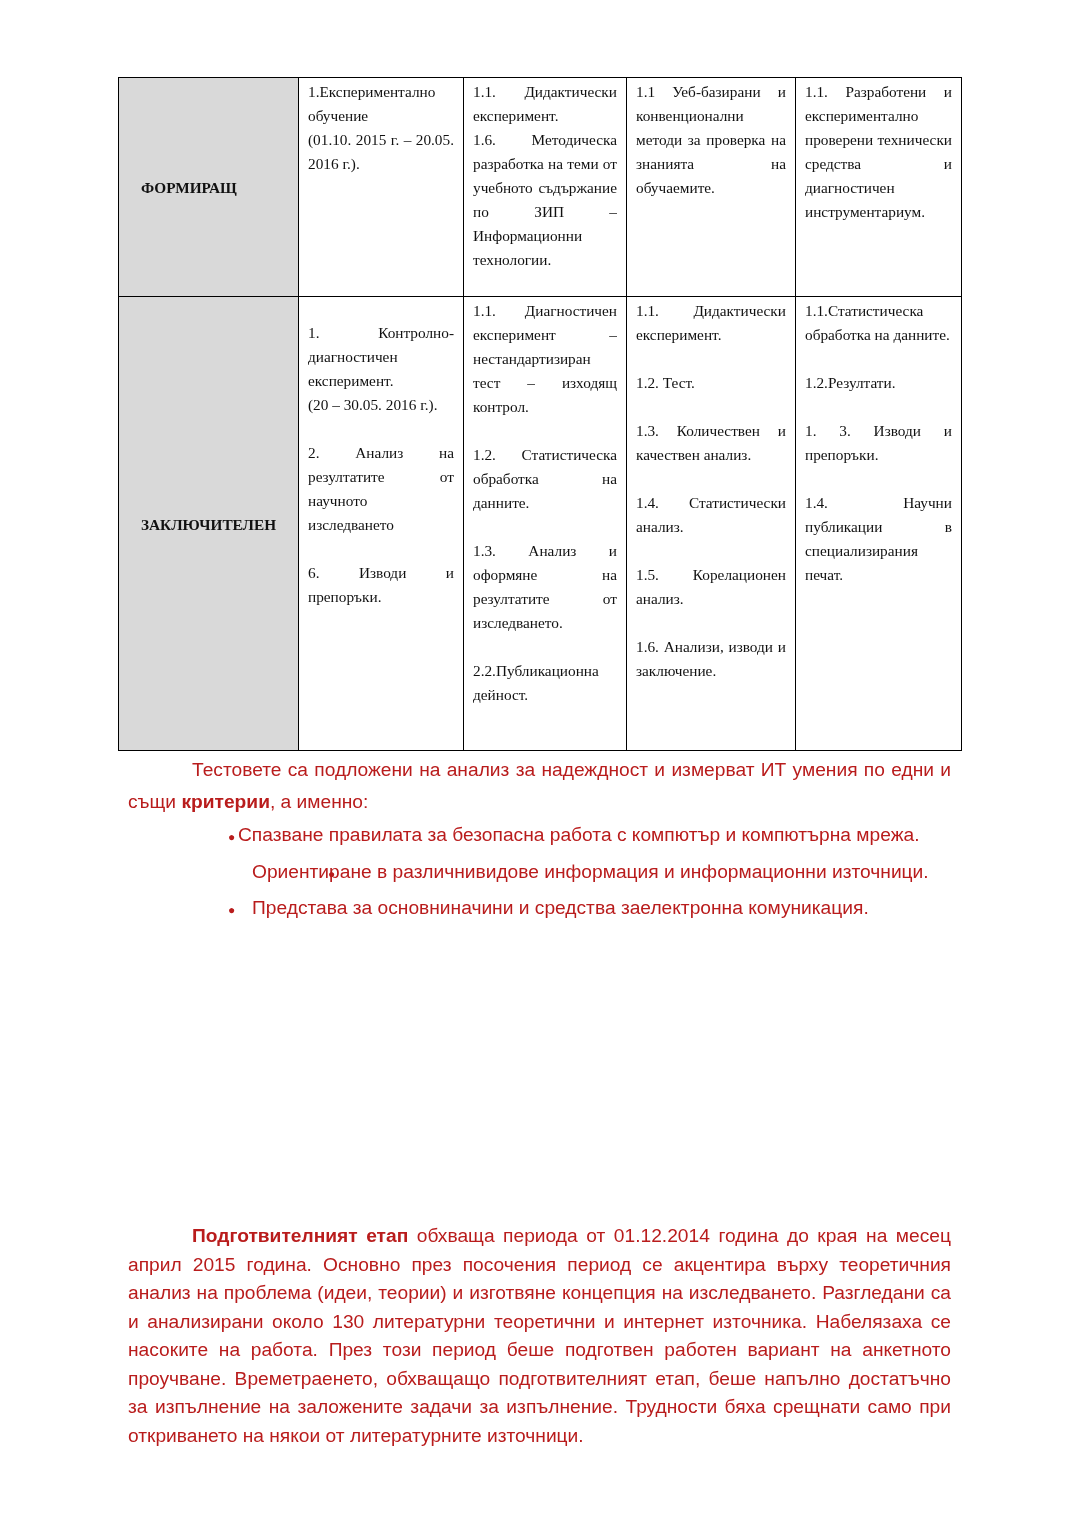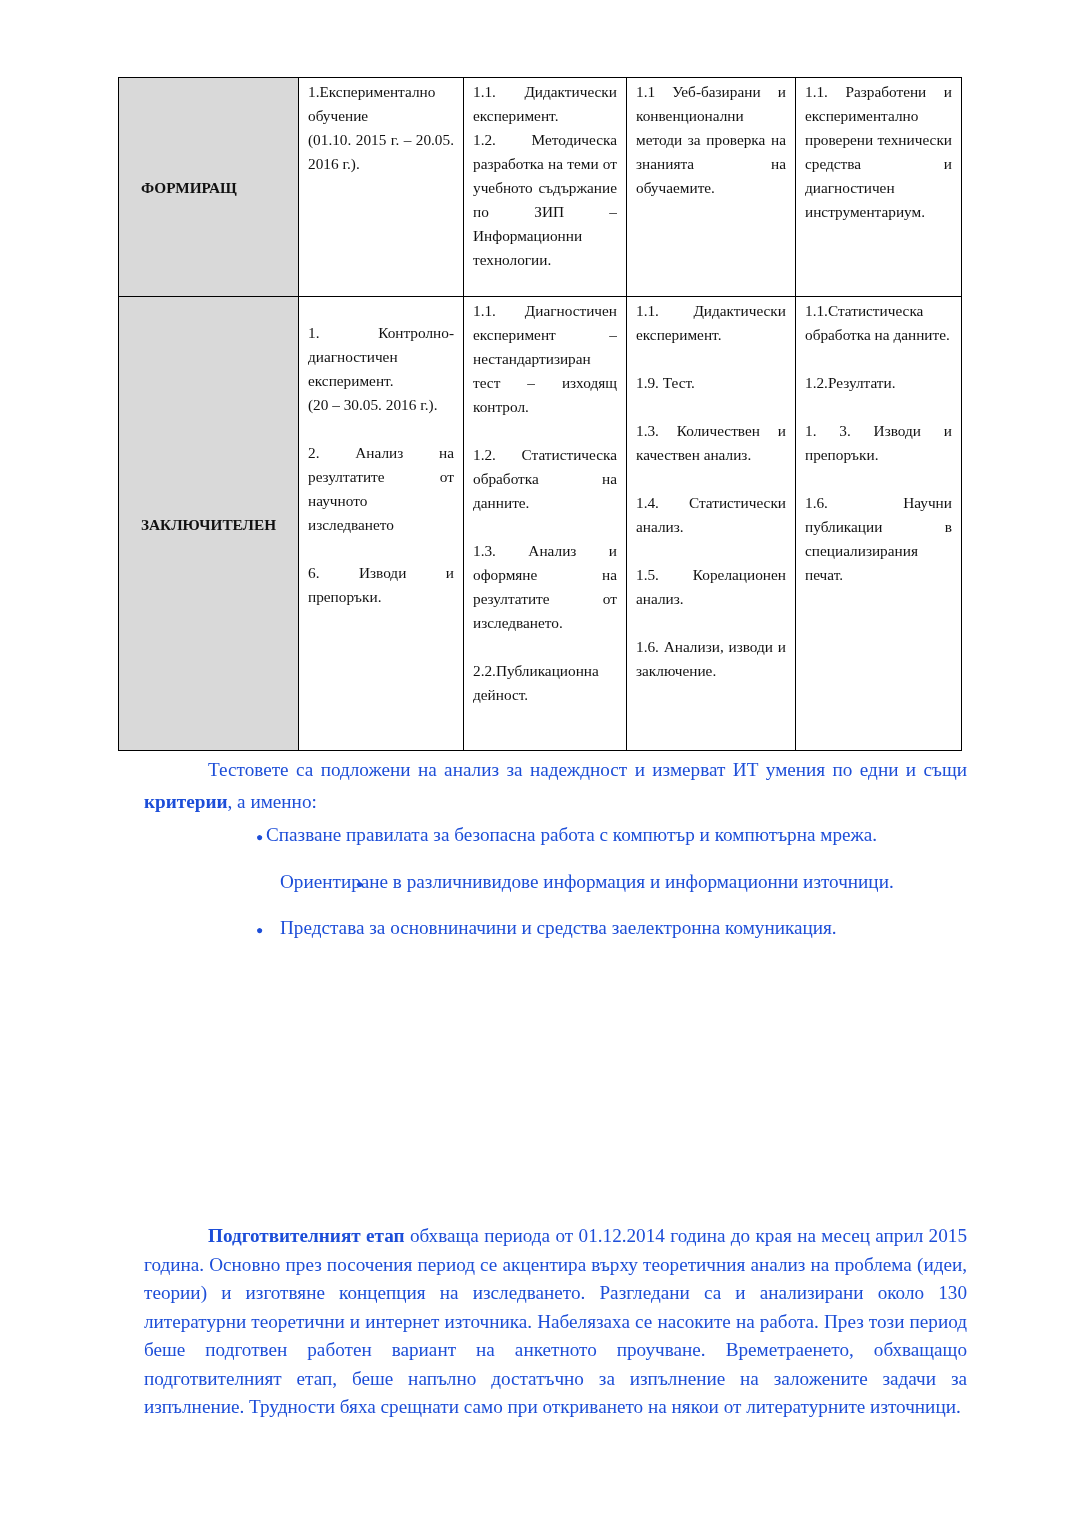--- a/index.html
+++ b/index.html
@@ -29,27 +29,27 @@
     text-align: center;
     padding-left: 22px;
   }
   .row1 td { height: 216px; }
   .row2 td { height: 429px; }
   .cell-line { display: block; white-space: normal; }
   .gap { display: block; height: 24px; }
   .mid-pad { padding-top: 24px !important; }
 
   .body-text {
-    position: absolute; left: 144px; width: 823px;
-    font-family: Liberation Serif, serif;
-    font-size: 19.2px; line-height: 31.5px; color: #1d4ed8;
+    position: absolute; left: 128px; width: 823px;
+    font-family: Liberation Sans, sans-serif;
+    font-size: 19.2px; line-height: 31.5px; color: #b91c1c;
     text-align: justify;
   }
   .para { margin: 0; text-indent: 64px; }
-  .bullet { margin: 12px; padding-left: 100px; text-indent: 0; }
+  .bullet { margin: 0; padding-left: 100px; text-indent: 0; }
   .bullet.wrap { padding-left: 0; text-indent: 100px; }
   .bdot { display: inline-block; width: 24px; }
   .bdot.tight { width: 10px; }
   b { font-weight: bold; }
 </style>
 </head>
 <body>
 
 <div class="page">
 
@@ -63,21 +63,21 @@
     </colgroup>
     <tbody>
         <tr class="row1">
       <td class="stage">ФОРМИРАЩ</td>
       <td>
         <span class="cell-line">1.Експериментално обучение</span>
         <span class="cell-line">(01.10. 2015 г. – 20.05. 2016 г.).</span>
       </td>
       <td>
         <span class="cell-line">1.1. Дидактически експеримент.</span>
-        <span class="cell-line">1.2. Методическа разработка на теми от учебното съдържание по ЗИП – Информационни технологии.</span>
+        <span class="cell-line">1.6. Методическа разработка на теми от учебното съдържание по ЗИП – Информационни технологии.</span>
       </td>
       <td>
         <span class="cell-line">1.1 Уеб-базирани и конвенционални методи за проверка на знанията на обучаемите.</span>
       </td>
       <td>
         <span class="cell-line">1.1. Разработени и експериментално проверени технически средства и диагностичен инструментариум.</span>
       </td>
     </tr>
     <tr class="row2">
       <td class="stage">ЗАКЛЮЧИТЕЛЕН</td>
@@ -94,38 +94,38 @@
         <span class="gap"></span>
         <span class="cell-line">1.2. Статистическа обработка на данните.</span>
         <span class="gap"></span>
         <span class="cell-line">1.3. Анализ и оформяне на резултатите от изследването.</span>
         <span class="gap"></span>
         <span class="cell-line">2.2.Публикационна дейност.</span>
       </td>
       <td>
         <span class="cell-line">1.1. Дидактически експеримент.</span>
         <span class="gap"></span>
-        <span class="cell-line">1.9. Тест.</span>
+        <span class="cell-line">1.2. Тест.</span>
         <span class="gap"></span>
         <span class="cell-line">1.3. Количествен и качествен анализ.</span>
         <span class="gap"></span>
         <span class="cell-line">1.4. Статистически анализ.</span>
         <span class="gap"></span>
         <span class="cell-line">1.5. Корелационен анализ.</span>
         <span class="gap"></span>
         <span class="cell-line">1.6. Анализи, изводи и заключение.</span>
       </td>
       <td>
         <span class="cell-line">1.1.Статистическа обработка на данните.</span>
         <span class="gap"></span>
         <span class="cell-line">1.2.Резултати.</span>
         <span class="gap"></span>
         <span class="cell-line">1. 3. Изводи и препоръки.</span>
         <span class="gap"></span>
-        <span class="cell-line">1.6. Научни публикации в специализирания печат.</span>
+        <span class="cell-line">1.4. Научни публикации в специализирания печат.</span>
       </td>
     </tr>
   </tbody>
     </table>
 
   <div class="body-text" style="top:754px;">
     <p class="para"><span>Тестовете са подложени на анализ за надеждност и измерват ИТ умения по едни и същи </span><b>критерии</b><span>, а именно:</span></p>
 
     <p class="bullet" style="margin-top:2px;"><span class="bdot tight" style="font-size:12px;">●</span><span>Спазване правилата за безопасна работа с компютър и компютърна мрежа.</span></p>
 

